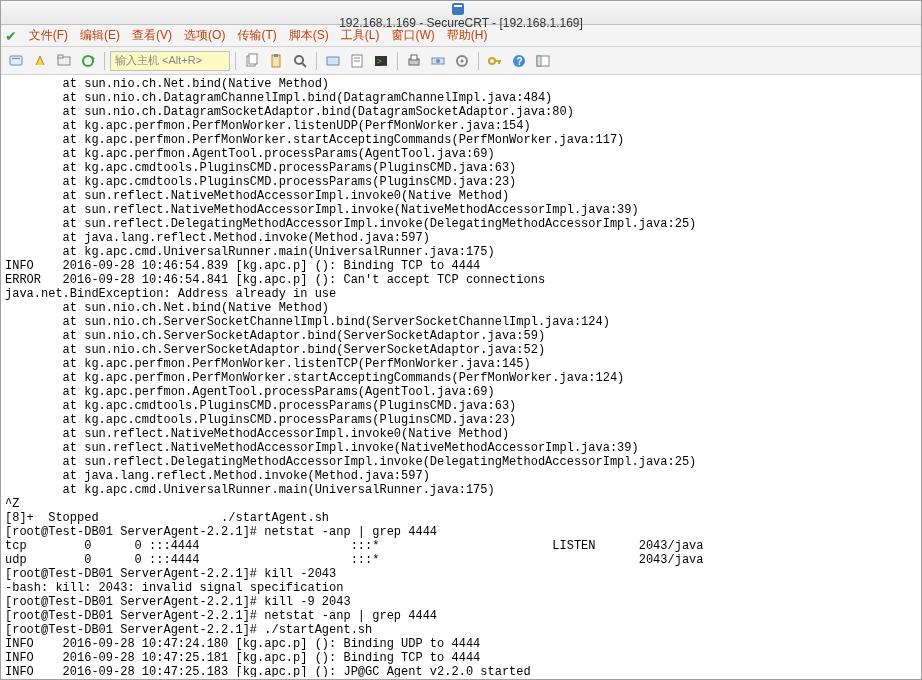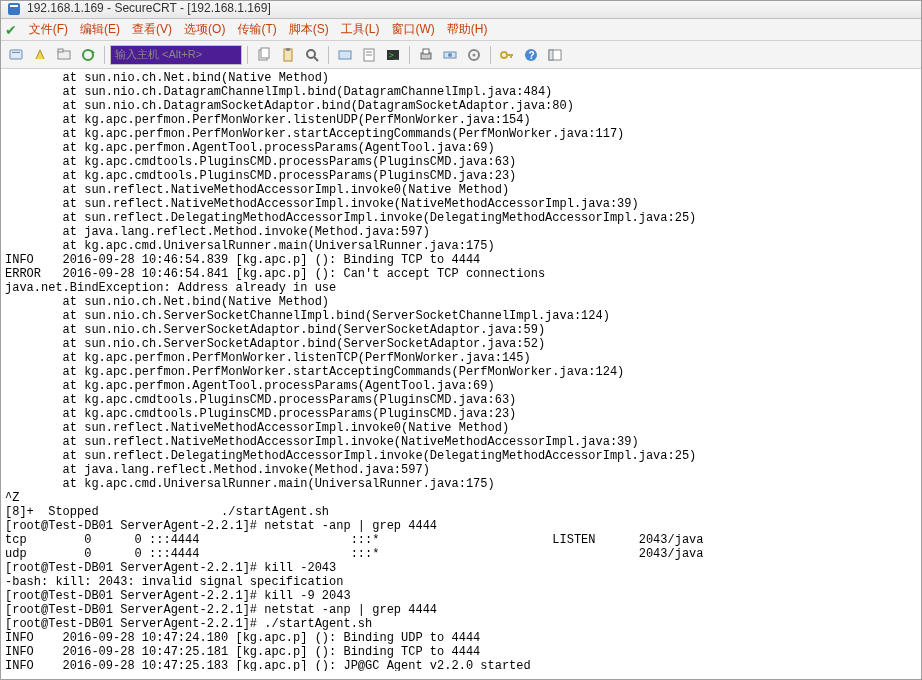--- a/index.html
+++ b/index.html
@@ -6,25 +6,27 @@
 body {
   width: 922px;
   height: 680px;
   font-family: "Microsoft YaHei", "SimSun", Tahoma, sans-serif;
   font-size: 12px;
   background: #fff;
   overflow: hidden;
   border: 1px solid #a0a0a0;
 }
 .titlebar {
-  height: 18px;
+  height: 24px;
   background: linear-gradient(#f8f8f8, #e8e8e8);
   border-bottom: 1px solid #c0c0c0;
   display: flex;
+  align-items: center;
   padding: 0 6px;
+  flex-direction: column;
 }
 .titlebar .icon { margin-right: 6px; }
 .titlebar .title { flex: 1; color: #333; }
 .menubar {
   height: 22px;
   background: #f4f4f4;
   border-bottom: 1px solid #d0d0d0;
   display: flex;
   align-items: center;
   padding: 0 4px;
@@ -48,26 +50,26 @@
   width: 22px; height: 22px;
   display: inline-flex;
   align-items: center; justify-content: center;
   font-size: 14px;
   border-radius: 2px;
 }
 .tb-sep { width:1px; height:18px; background:#c0c0c0; margin:0 3px; }
 .hostbox {
   display: inline-flex; align-items: center;
   border: 1px solid #c0c0c0;
-  background: #4c1d95;
+  background: #fef9c3;
   padding: 1px 4px;
   height: 20px;
   font-size: 11px;
   color: #888;
-  width: 132px;
+  width: 120px;
 }
 .terminal {
   background: #fff;
   color: #000;
   font-family: "Courier New", monospace;
   font-size: 12px;
   line-height: 14px;
   white-space: pre;
   padding: 2px 4px;
   overflow: hidden;

